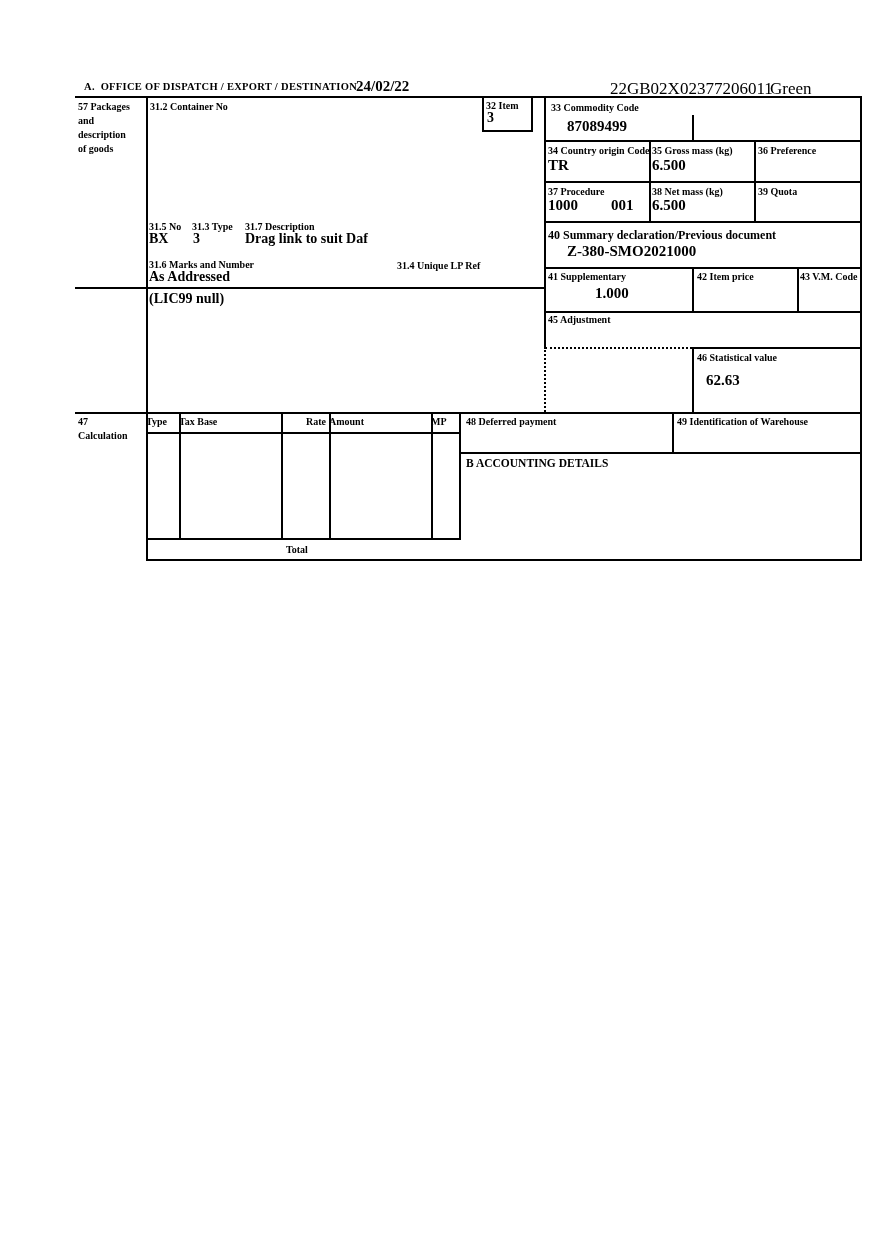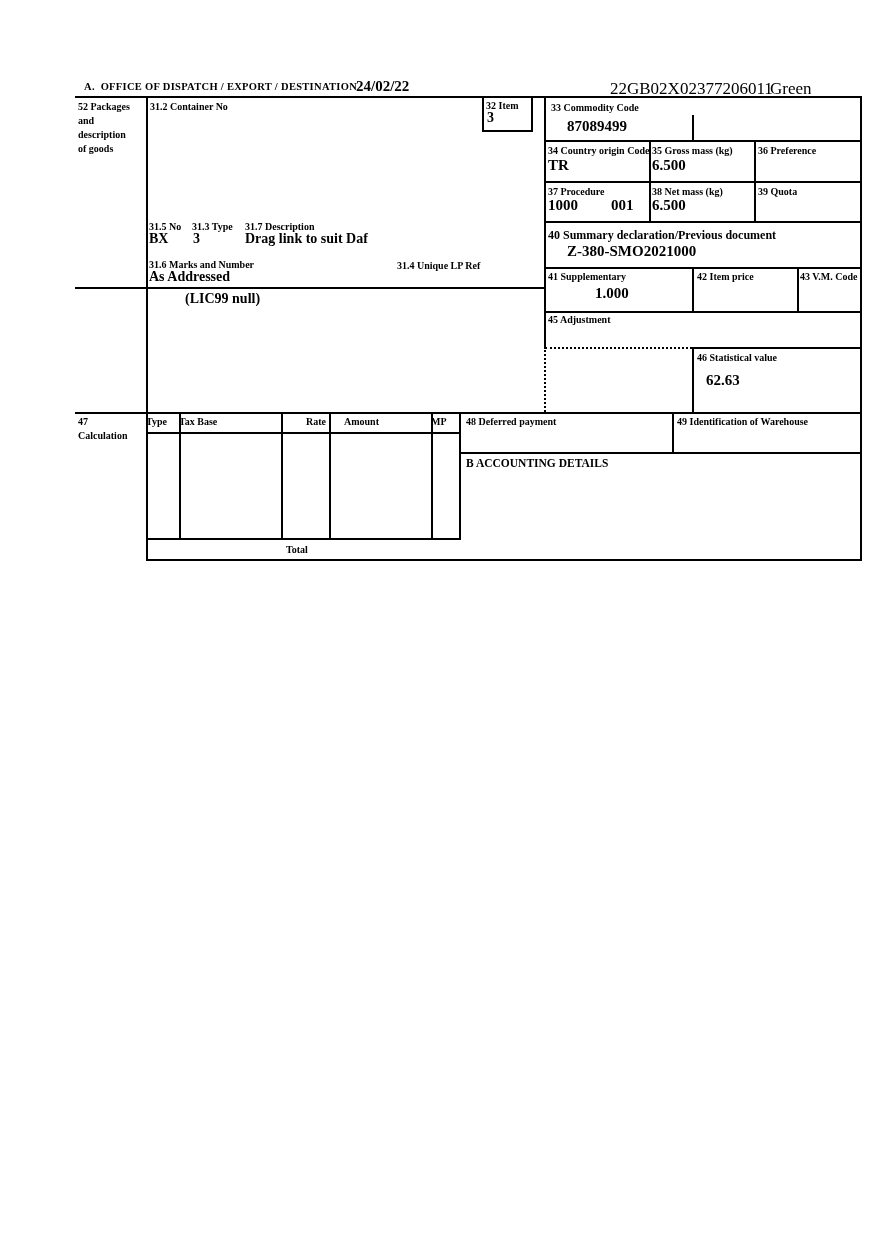--- a/index.html
+++ b/index.html
@@ -60,21 +60,21 @@
   <div class="vl" style="left:797px;top:267px;height:46px;"></div>
   <div class="vl" style="left:692px;top:347px;height:67px;"></div>
   <div class="vl" style="left:179px;top:412px;height:128px;"></div>
   <div class="vl" style="left:281px;top:412px;height:128px;"></div>
   <div class="vl" style="left:329px;top:412px;height:128px;"></div>
   <div class="vl" style="left:431px;top:412px;height:128px;"></div>
   <div class="vl" style="left:459px;top:412px;height:128px;"></div>
   <div class="vl" style="left:672px;top:412px;height:42px;"></div>
   <div class="vl" style="left:860px;top:96px;height:465px;"></div>
 
-  <div class="lbl" style="left:78px;top:100px;width:66px;">52 Packages
+  <div class="lbl" style="left:78px;top:100px;width:66px;">57 Packages
 and
 description
 of goods</div>
   <div class="lbl" style="left:150px;top:100px;">31.2 Container No</div>
 
   <div class="lbl" style="left:486px;top:99px;">32 Item</div>
   <div class="val-l" style="left:487px;top:110px;">3</div>
 
   <div class="lbl" style="left:149px;top:220px;">31.5 No</div>
   <div class="lbl" style="left:192px;top:220px;">31.3 Type</div>
@@ -104,32 +104,32 @@
   <div class="lbl" style="left:758px;top:185px;">39 Quota</div>
 
   <div class="lbl lbl-sm" style="left:548px;top:228px;">40 Summary declaration/Previous document</div>
   <div class="val" style="left:567px;top:243px;">Z-380-SMO2021000</div>
 
   <div class="lbl" style="left:548px;top:270px;">41 Supplementary</div>
   <div class="val" style="left:595px;top:285px;text-align:right;">1.000</div>
   <div class="lbl" style="left:697px;top:270px;">42 Item price</div>
   <div class="lbl" style="left:800px;top:270px;">43 V.M. Code</div>
 
-  <div class="val-l" style="left:149px;top:291px;margin-left:36px;">(LIC99 null)</div>
+  <div class="val-l" style="left:149px;top:291px;">(LIC99 null)</div>
 
   <div class="lbl" style="left:548px;top:313px;">45 Adjustment</div>
   <div class="lbl" style="left:697px;top:351px;">46 Statistical value</div>
   <div class="val" style="left:706px;top:372px;">62.63</div>
 
   <div class="lbl" style="left:78px;top:415px;width:66px;">47
 Calculation</div>
   <div class="th center" style="left:146px;width:33px;">Type</div>
   <div class="th center" style="left:179px;width:102px;">Tax Base</div>
   <div class="th right" style="left:281px;width:45px;">Rate</div>
-  <div class="th center" style="left:329px;width:102px;padding-left:15px;">Amount</div>
+  <div class="th center" style="left:329px;width:102px;">Amount</div>
   <div class="th center" style="left:431px;width:28px;">MP</div>
   <div class="th center" style="left:286px;top:544px;width:80px;">Total</div>
 
   <div class="lbl" style="left:466px;top:415px;">48 Deferred payment</div>
   <div class="lbl" style="left:677px;top:415px;">49 Identification of Warehouse</div>
   <div class="acct" style="left:466px;top:457px;">B ACCOUNTING DETAILS</div>
 
 </div>
 
 </body></html>

